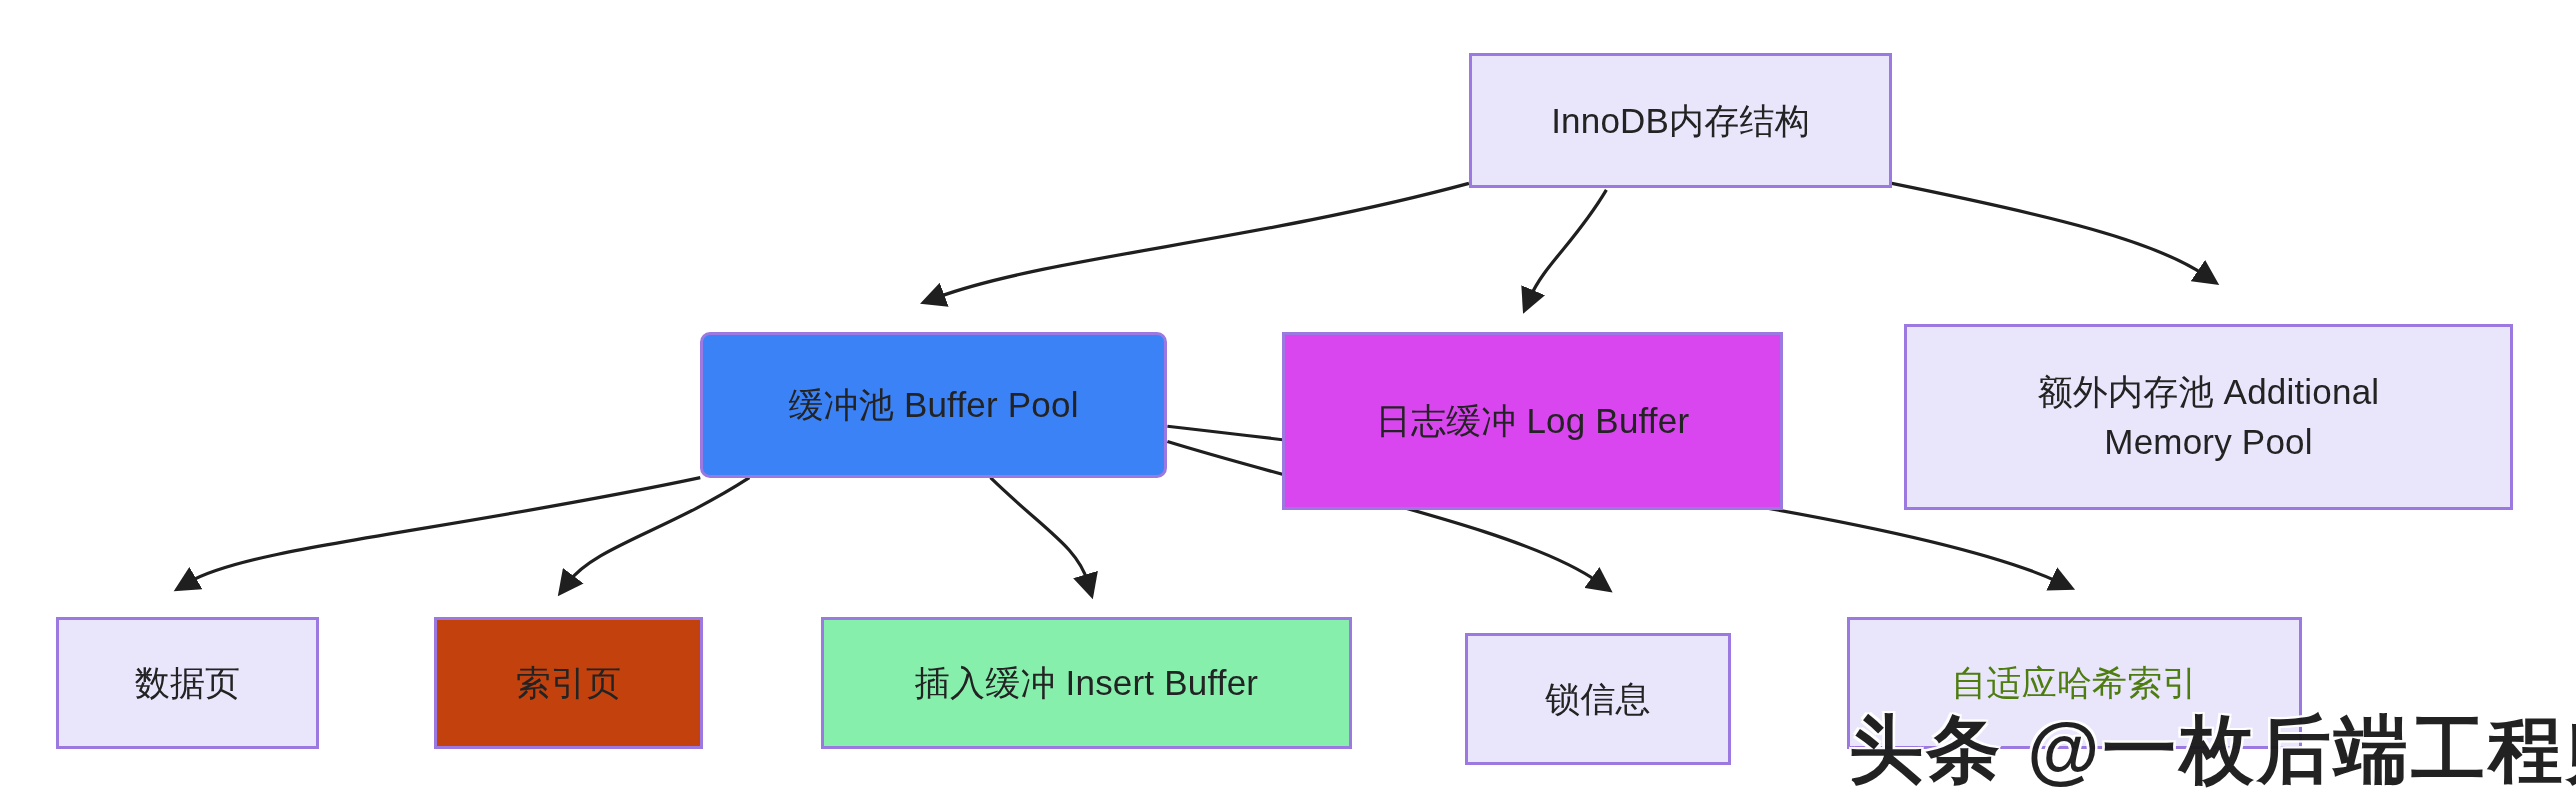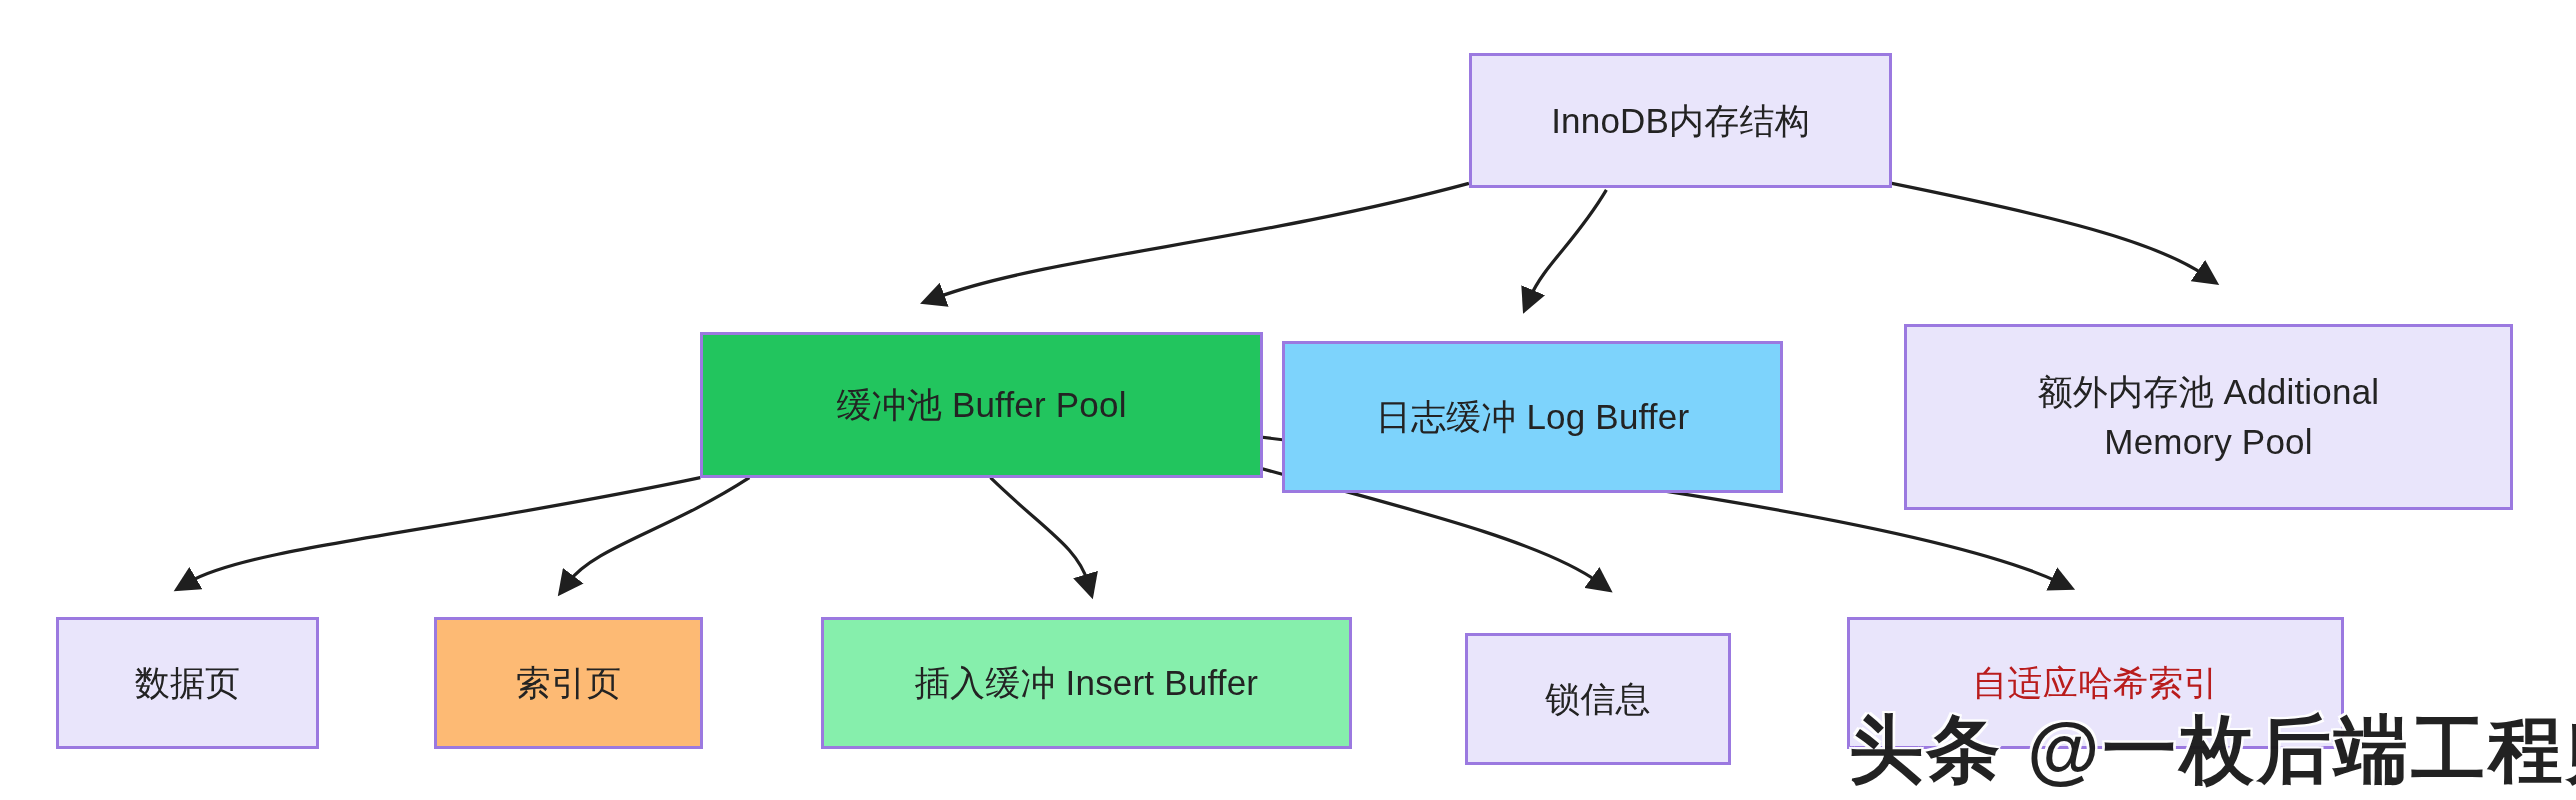--- a/index.html
+++ b/index.html
@@ -76,27 +76,27 @@
         <path d="M 871 594 C 560 660, 310 680, 235 724" fill="none" stroke="#1f1f1f" stroke-width="4" marker-end="url(#arrowhead)"></path>
         <path d="M 932 594 C 830 660, 740 680, 707 724" fill="none" stroke="#1f1f1f" stroke-width="4" marker-end="url(#arrowhead)"></path>
         <path d="M 1232 594 C 1300 660, 1340 680, 1353 724" fill="none" stroke="#1f1f1f" stroke-width="4" marker-end="url(#arrowhead)"></path>
         <path d="M 1452 549 C 1650 610, 1900 660, 1988 724" fill="none" stroke="#1f1f1f" stroke-width="4" marker-end="url(#arrowhead)"></path>
         <path d="M 1452 530 C 1800 570, 2380 640, 2561 724" fill="none" stroke="#1f1f1f" stroke-width="4" marker-end="url(#arrowhead)"></path>
       </g>
   </svg>
 
   <div id="nodes">
       <div class="node" style="left: 1469px; top: 53px; width: 423px; height: 135px; background: rgb(233, 229, 251); border-color: rgb(155, 121, 224); color: rgb(35, 35, 35);">InnoDB内存结构</div>
-      <div class="node" style="left: 700px; top: 332px; width: 563px; height: 146px; background: #22c55e; border-color: rgb(155, 121, 224); color: rgb(35, 35, 35);">缓冲池 Buffer Pool</div>
-      <div class="node" style="left: 1282px; top: 332px; width: 501px; height: 152px; background: #7dd3fc; border-color: rgb(155, 121, 224); color: rgb(35, 35, 35); margin-top: 9px;">日志缓冲 Log Buffer</div>
+      <div class="node" style="left: 700px; top: 332px; width: 467px; height: 146px; background: #3b82f6; border-color: rgb(155, 121, 224); color: rgb(35, 35, 35); border-radius: 10px;">缓冲池 Buffer Pool</div>
+      <div class="node" style="left: 1282px; top: 332px; width: 501px; height: 178px; background: #d946ef; border-color: rgb(155, 121, 224); color: rgb(35, 35, 35);">日志缓冲 Log Buffer</div>
       <div class="node" style="left: 1904px; top: 308px; width: 609px; height: 186px; background: rgb(233, 229, 251); border-color: rgb(155, 121, 224); color: rgb(35, 35, 35); margin-top: 16px;">额外内存池 Additional
 Memory Pool</div>
       <div class="node" style="left: 56px; top: 617px; width: 263px; height: 132px; background: rgb(233, 229, 251); border-color: rgb(155, 121, 224); color: rgb(35, 35, 35);">数据页</div>
-      <div class="node" style="left: 434px; top: 617px; width: 269px; height: 132px; background: #fdba74; border-color: rgb(155, 121, 224); color: rgb(35, 35, 35);">索引页</div>
+      <div class="node" style="left: 434px; top: 617px; width: 269px; height: 132px; background: #c2410c; border-color: rgb(155, 121, 224); color: rgb(35, 35, 35);">索引页</div>
       <div class="node" style="left: 821px; top: 617px; width: 531px; height: 132px; background: #86efac; border-color: rgb(155, 121, 224); color: rgb(35, 35, 35);">插入缓冲 Insert Buffer</div>
       <div class="node" style="left: 1465px; top: 617px; width: 266px; height: 132px; background: rgb(233, 229, 251); border-color: rgb(155, 121, 224); color: rgb(35, 35, 35); margin-top: 16px;">锁信息</div>
-      <div class="node" style="left: 1847px; top: 617px; width: 497px; height: 132px; background: rgb(233, 229, 251); border-color: rgb(155, 121, 224); color: #b91c1c;">自适应哈希索引</div>
+      <div class="node" style="left: 1847px; top: 617px; width: 455px; height: 132px; background: rgb(233, 229, 251); border-color: rgb(155, 121, 224); color: #4d7c0f;">自适应哈希索引</div>
     </div>
 
   <div class="watermark" style="left: 1849px; top: 701px;">头条 @一枚后端工程师</div>
 
 </div>
 
 
 </body></html>

